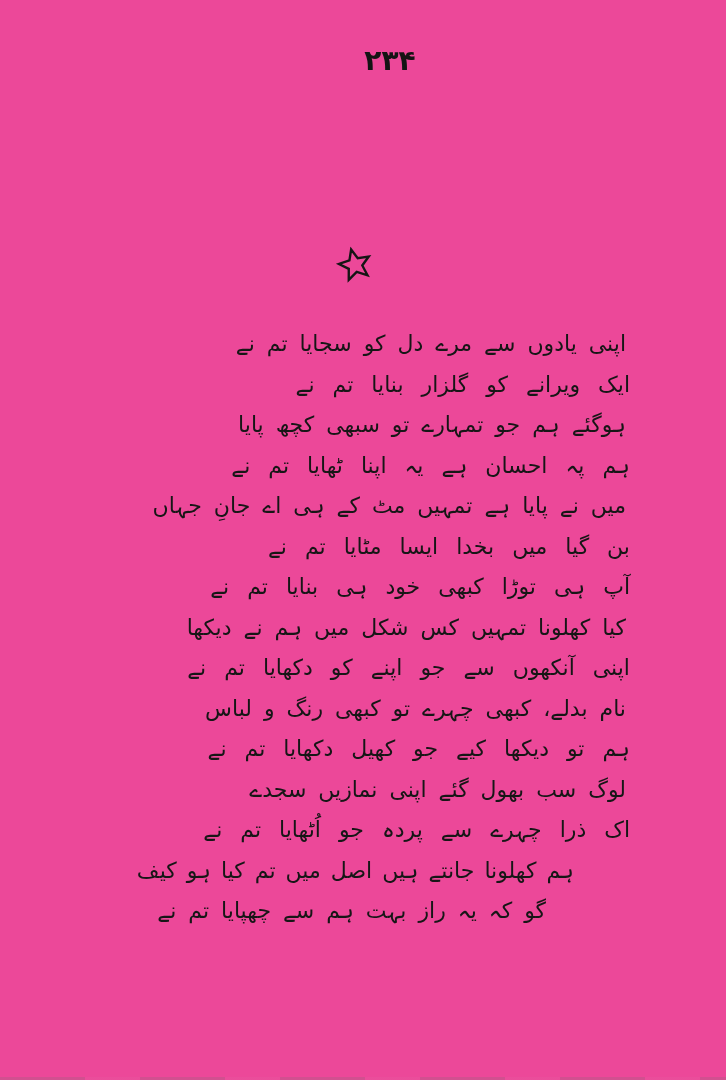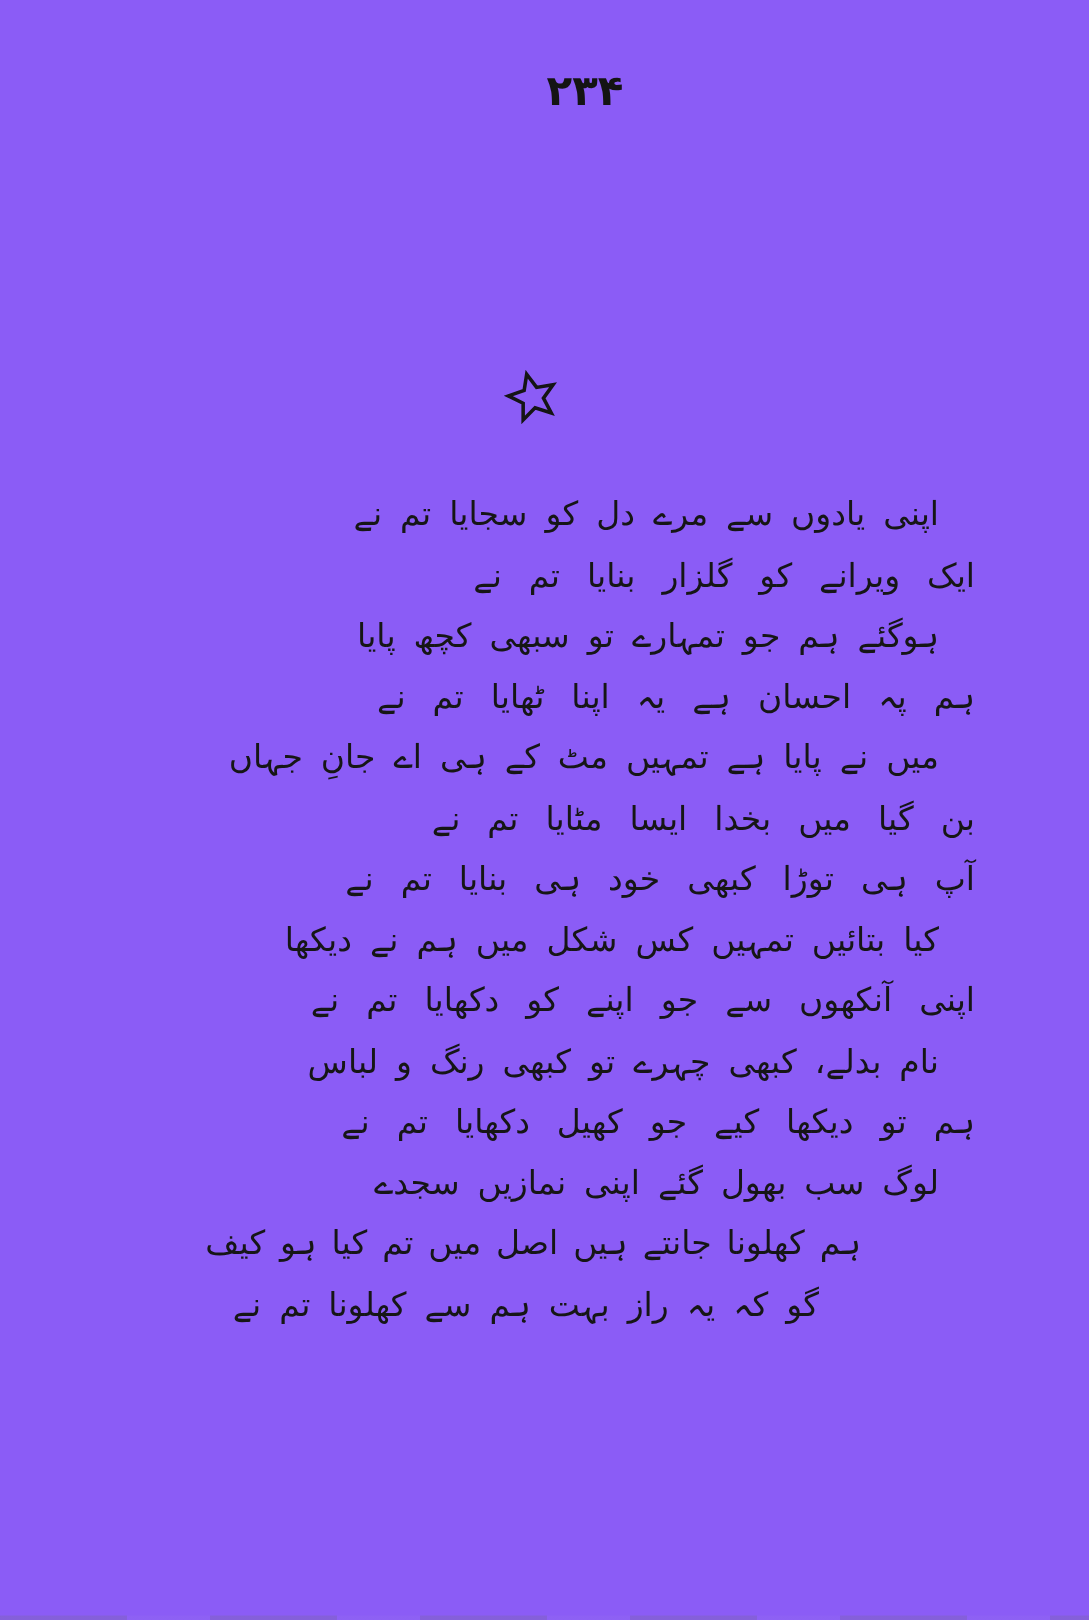--- a/index.html
+++ b/index.html
@@ -1,21 +1,21 @@
 <!DOCTYPE html>
 <html lang="ur"><head>
 <meta charset="utf-8">
 <style>
   html, body { margin: 0; padding: 0; background: #e8e8e8; }
   .page {
     position: relative;
     width: 726px;
     height: 1080px;
     margin: 0 auto;
-    background: #8b5cf6;
+    background: #ec4899;
     overflow: hidden;
     font-family: "DejaVu Sans", sans-serif;
     color: #141414;
   }
   .page-number {
     position: absolute;
     top: 44px;
     left: 0;
     right: 0;
     padding-left: 54px;       
@@ -43,21 +43,21 @@
   }
   .verse {
     height: 40.5px;
     line-height: 40.5px;
     font-size: 22px;
     white-space: nowrap;
     text-align: right;        
     color: #161616;
   }
   .misra-a { padding-right: 100px; word-spacing: 5px; padding-left: 24px; }   
-  .misra-b { padding-right: 76px; word-spacing: 11px; }  
+  .misra-b { padding-right: 96px; word-spacing: 11px; }  
   .verse.v15 { padding-right: 152px; word-spacing: 3px; } 
   .verse.v16 { padding-right: 180px; word-spacing: 5px; }
   .scan-edge {
     position: absolute;
     bottom: 0;
     left: 0;
     right: 0;
     height: 3px;
     background: repeating-linear-gradient(90deg,
       rgba(110,110,110,0.38) 0px, rgba(110,110,110,0.38) 85px,
@@ -79,24 +79,25 @@
   </div>
 
   <div class="poem" dir="rtl">
     <div class="verse misra-a">اپنی یادوں سے مرے دل کو سجایا تم نے</div>
     <div class="verse misra-b">ایک ویرانے کو گلزار بنایا تم نے</div>
     <div class="verse misra-a">ہوگئے ہم جو تمہارے تو سبھی کچھ پایا</div>
     <div class="verse misra-b">ہم پہ احسان ہے یہ اپنا ٹھایا تم نے</div>
     <div class="verse misra-a">میں نے پایا ہے تمہیں مٹ کے ہی اے جانِ جہاں</div>
     <div class="verse misra-b">بن گیا میں بخدا ایسا مٹایا تم نے</div>
     <div class="verse misra-b">آپ ہی توڑا کبھی خود ہی بنایا تم نے</div>
-    <div class="verse misra-a">کیا بتائیں تمہیں کس شکل میں ہم نے دیکھا</div>
+    <div class="verse misra-a">کیا کھلونا تمہیں کس شکل میں ہم نے دیکھا</div>
     <div class="verse misra-b">اپنی آنکھوں سے جو اپنے کو دکھایا تم نے</div>
     <div class="verse misra-a">نام بدلے، کبھی چہرے تو کبھی رنگ و لباس</div>
     <div class="verse misra-b">ہم تو دیکھا کیے جو کھیل دکھایا تم نے</div>
     <div class="verse misra-a">لوگ سب بھول گئے اپنی نمازیں سجدے</div>
+    <div class="verse misra-b">اک ذرا چہرے سے پردہ جو اُٹھایا تم نے</div>
     <div class="verse misra-a v15">ہم کھلونا جانتے ہیں اصل میں تم کیا ہو کیف</div>
-    <div class="verse misra-b v16">گو کہ یہ راز بہت ہم سے کھلونا تم نے</div>
+    <div class="verse misra-b v16">گو کہ یہ راز بہت ہم سے چھپایا تم نے</div>
   </div>
 
   <div class="scan-edge"></div>
 
 </div>
 
 </body></html>

